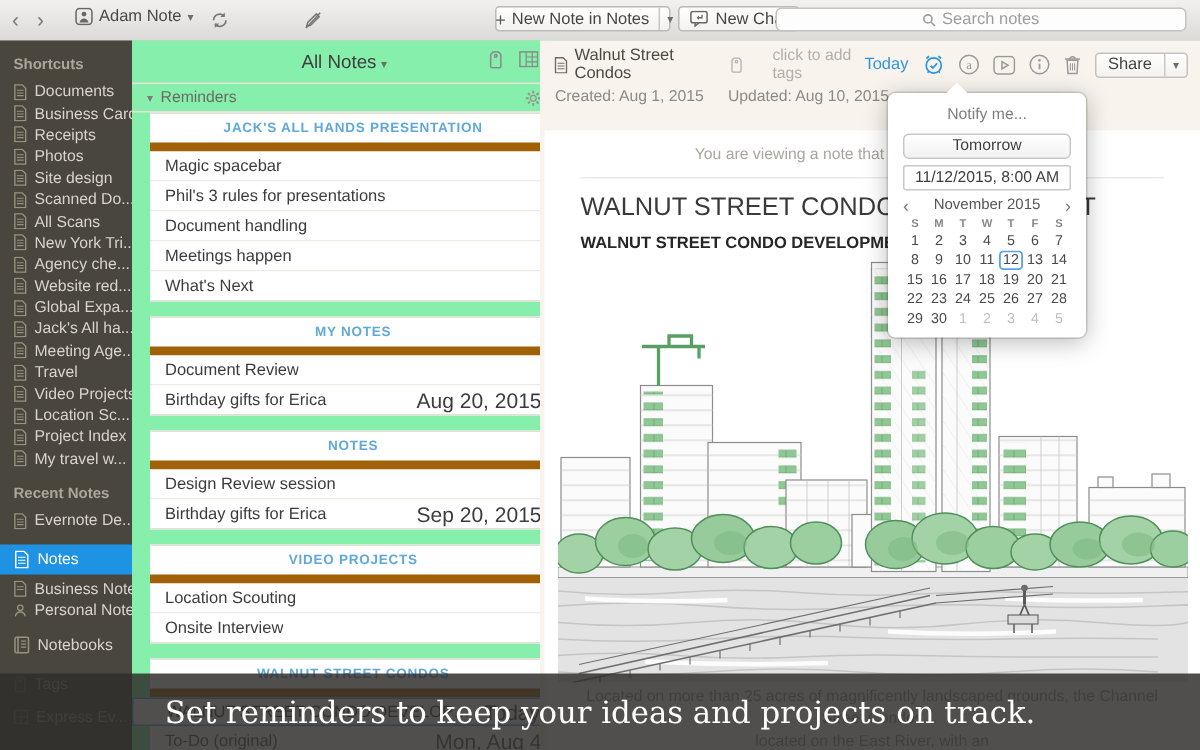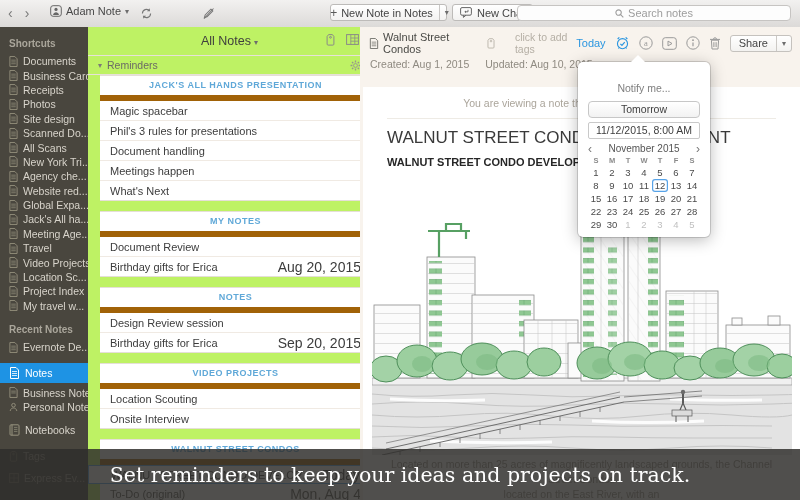--- a/index.html
+++ b/index.html
@@ -37,21 +37,21 @@
   .sb-h{font-size:10px;font-weight:bold;color:#aaa69b;margin:11px 0 5px 9px;}
   .sb-item{display:flex;align-items:center;height:14.4px;padding-left:9px;gap:5px;
     font-size:10.5px;white-space:nowrap;overflow:hidden;}
   .sb-ic{color:#97937f;display:flex;flex:0 0 auto;}
   .sb-item.sel{background:#1e93e4;color:#fff;height:20px;margin:3px 0 2px;}
   .sb-item.sel .sb-ic{color:#fff;}
   .sb-item.big{height:18px;}
   .sb-dim{opacity:.55;}
   
   .noteslist{position:absolute;left:88px;top:27px;width:284px;height:473px;
-    background:#bef264;border-right:1px solid #d8d2ca;box-sizing:border-box;}
+    background:#86efac;border-right:1px solid #d8d2ca;box-sizing:border-box;}
   .nl-head{position:relative;height:28px;border-bottom:1px solid #e7e1d9;}
   .nl-title{position:absolute;left:0;right:0;top:7px;text-align:center;
     font-size:12.5px;color:#3f3f3d;}
   .nl-title .tb-caret{margin-left:3px;}
   .nl-icons{position:absolute;right:12px;top:7px;display:flex;gap:11px;color:#8a8a88;}
   .rem-row{height:18px;display:flex;align-items:center;gap:5px;padding:0 10px;
     font-size:10.5px;color:#6b6a66;border-bottom:1px solid #e7e1d9;}
   .rem-caret{font-size:8px;color:#7c7b77;}
   .rem-gear{margin-left:auto;color:#97958f;display:flex;}
   .section{margin:0 0 10px 12px;background:#fff;border-top:1px solid #e5dfd7;
@@ -85,22 +85,22 @@
     text-align:center;font-size:10.5px;color:#aba59b;}
   .banner .ppl{color:#3da0e8;}
   .ntitle{margin:9px 0 0 24px;font-size:17px;line-height:20px;color:#3a3a3a;}
   .nsub{margin:8px 0 0 24px;font-size:11px;line-height:13px;font-weight:bold;color:#262626;}
   .sketch{margin:4px auto 0;width:420px;height:282px;}
   .nbody{margin:2px 16px 0;text-align:center;font-size:10.5px;line-height:15px;color:#9a958c;}
   
   .pop-arrow{position:absolute;left:630px;top:55px;width:0;height:0;z-index:11;
     border-left:8px solid transparent;border-right:8px solid transparent;
     border-bottom:8px solid #fff;}
-  .popover{position:absolute;left:578px;top:62px;width:132px;box-sizing:border-box;
-    background:#fff;border-radius:5px;z-index:10;padding:18px 10px 6px;
+  .popover{position:absolute;left:592px;top:62px;width:132px;box-sizing:border-box;
+    background:#fff;border-radius:5px;z-index:10;padding:6px 10px 6px;
     box-shadow:0 0 0 1px rgba(0,0,0,.14),0 3px 16px rgba(0,0,0,.28);}
   .pop-title{text-align:center;font-size:10.5px;color:#7e7e7e;margin:2px 0 7px;}
   .pop-btn{height:15px;line-height:14px;text-align:center;font-size:10.5px;color:#3e3e3e;
     background:linear-gradient(#fff,#f2f2f2);border:1px solid #c7c7c7;border-radius:4px;
     margin-bottom:4px;}
   .pop-date{height:15px;line-height:15px;text-align:center;font-size:10.5px;color:#3e3e3e;
     border:1px solid #c9c9c9;border-radius:2px;margin:2px 0 3px;}
   .cal-nav{display:flex;align-items:center;height:13px;margin:1px 0;font-size:10px;color:#555;}
   .cal-nav .arr{width:12px;color:#777;font-size:12px;line-height:12px;}
   .cal-nav .mon{flex:1;text-align:center;}

